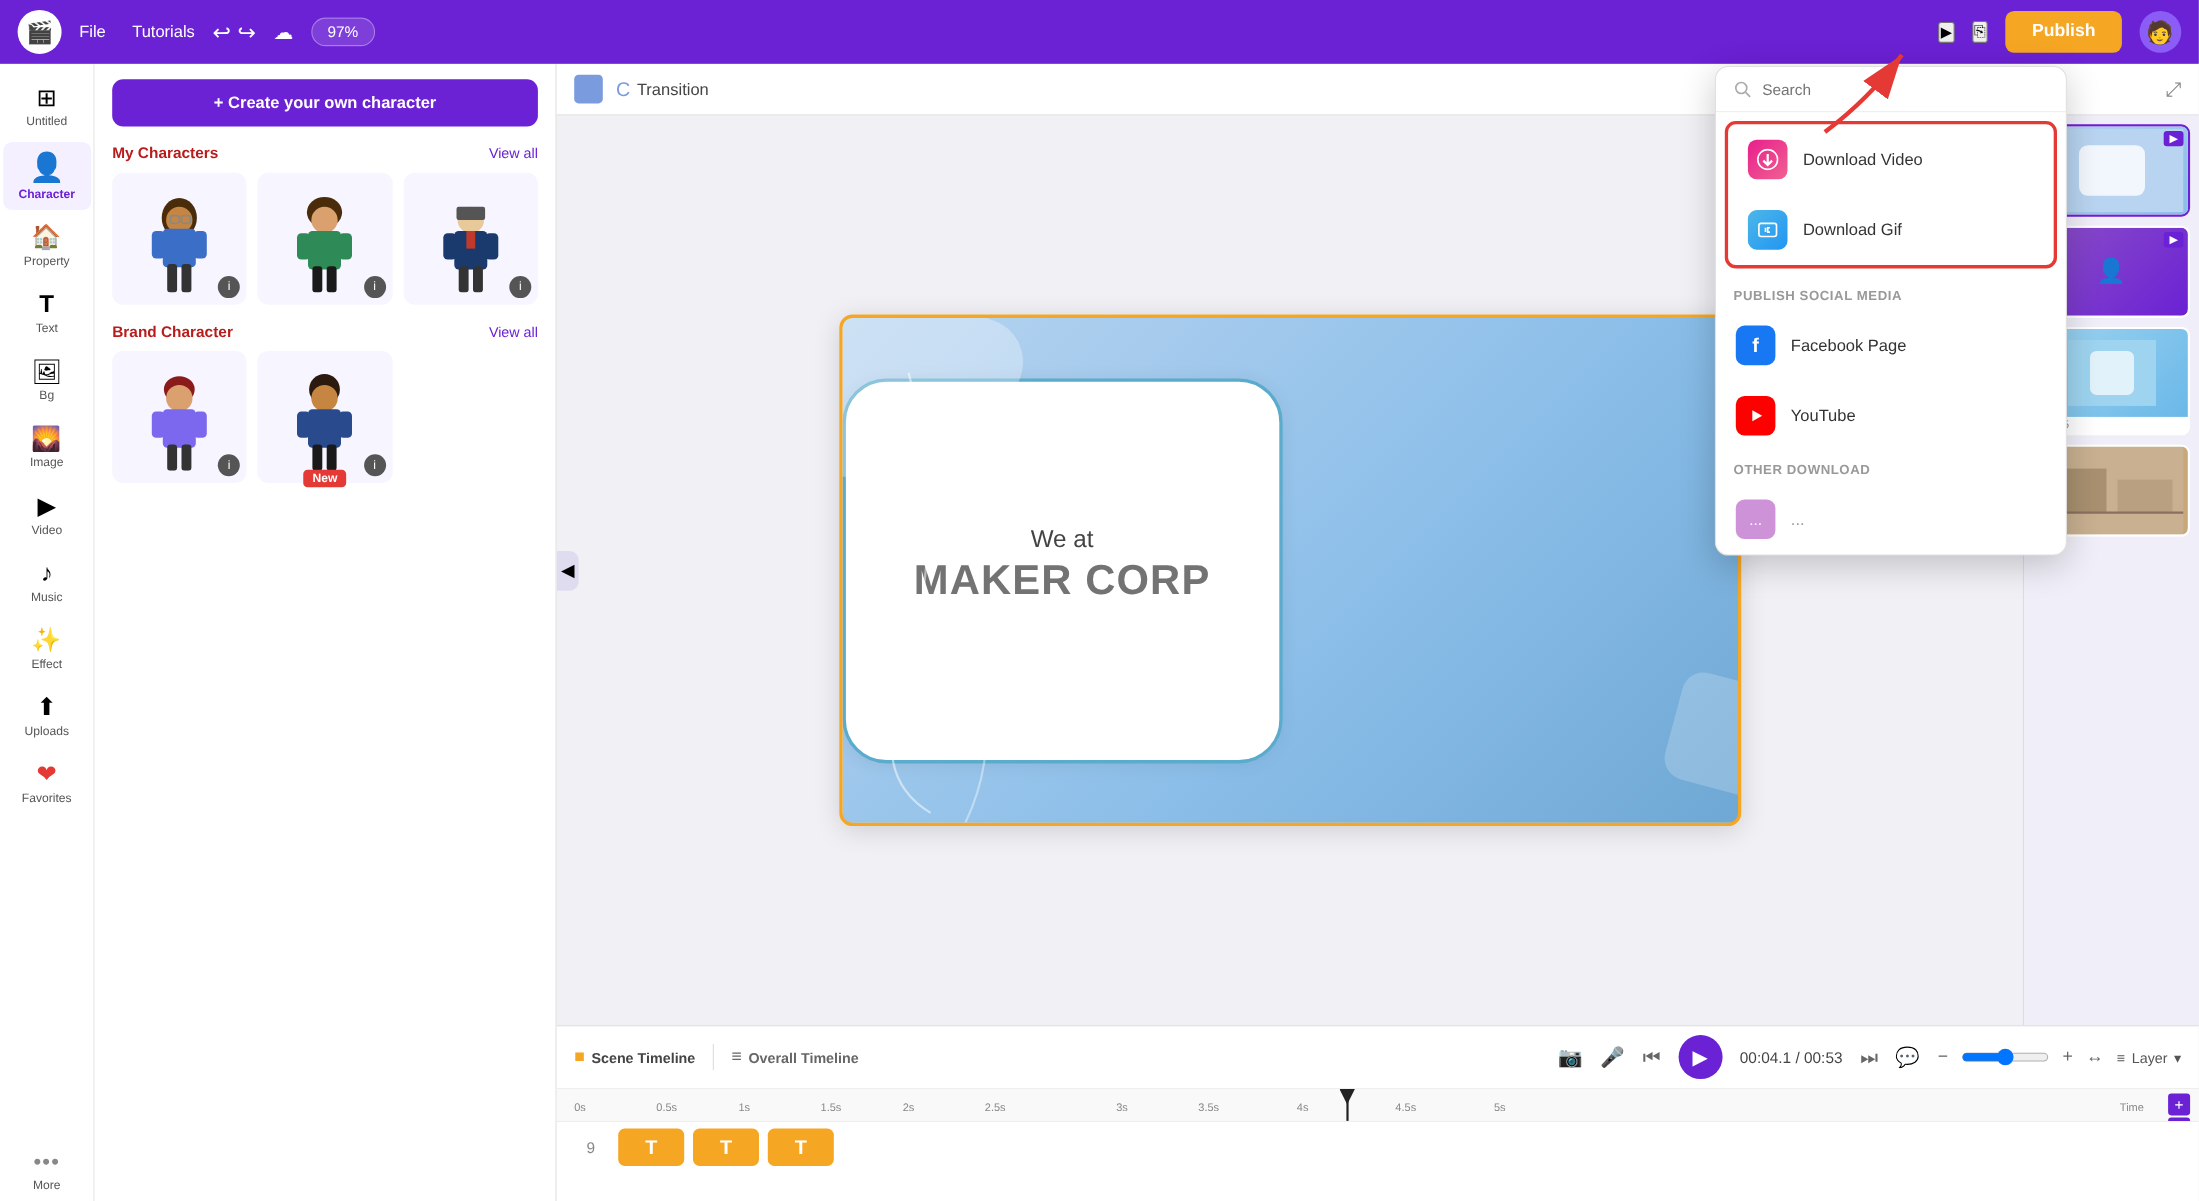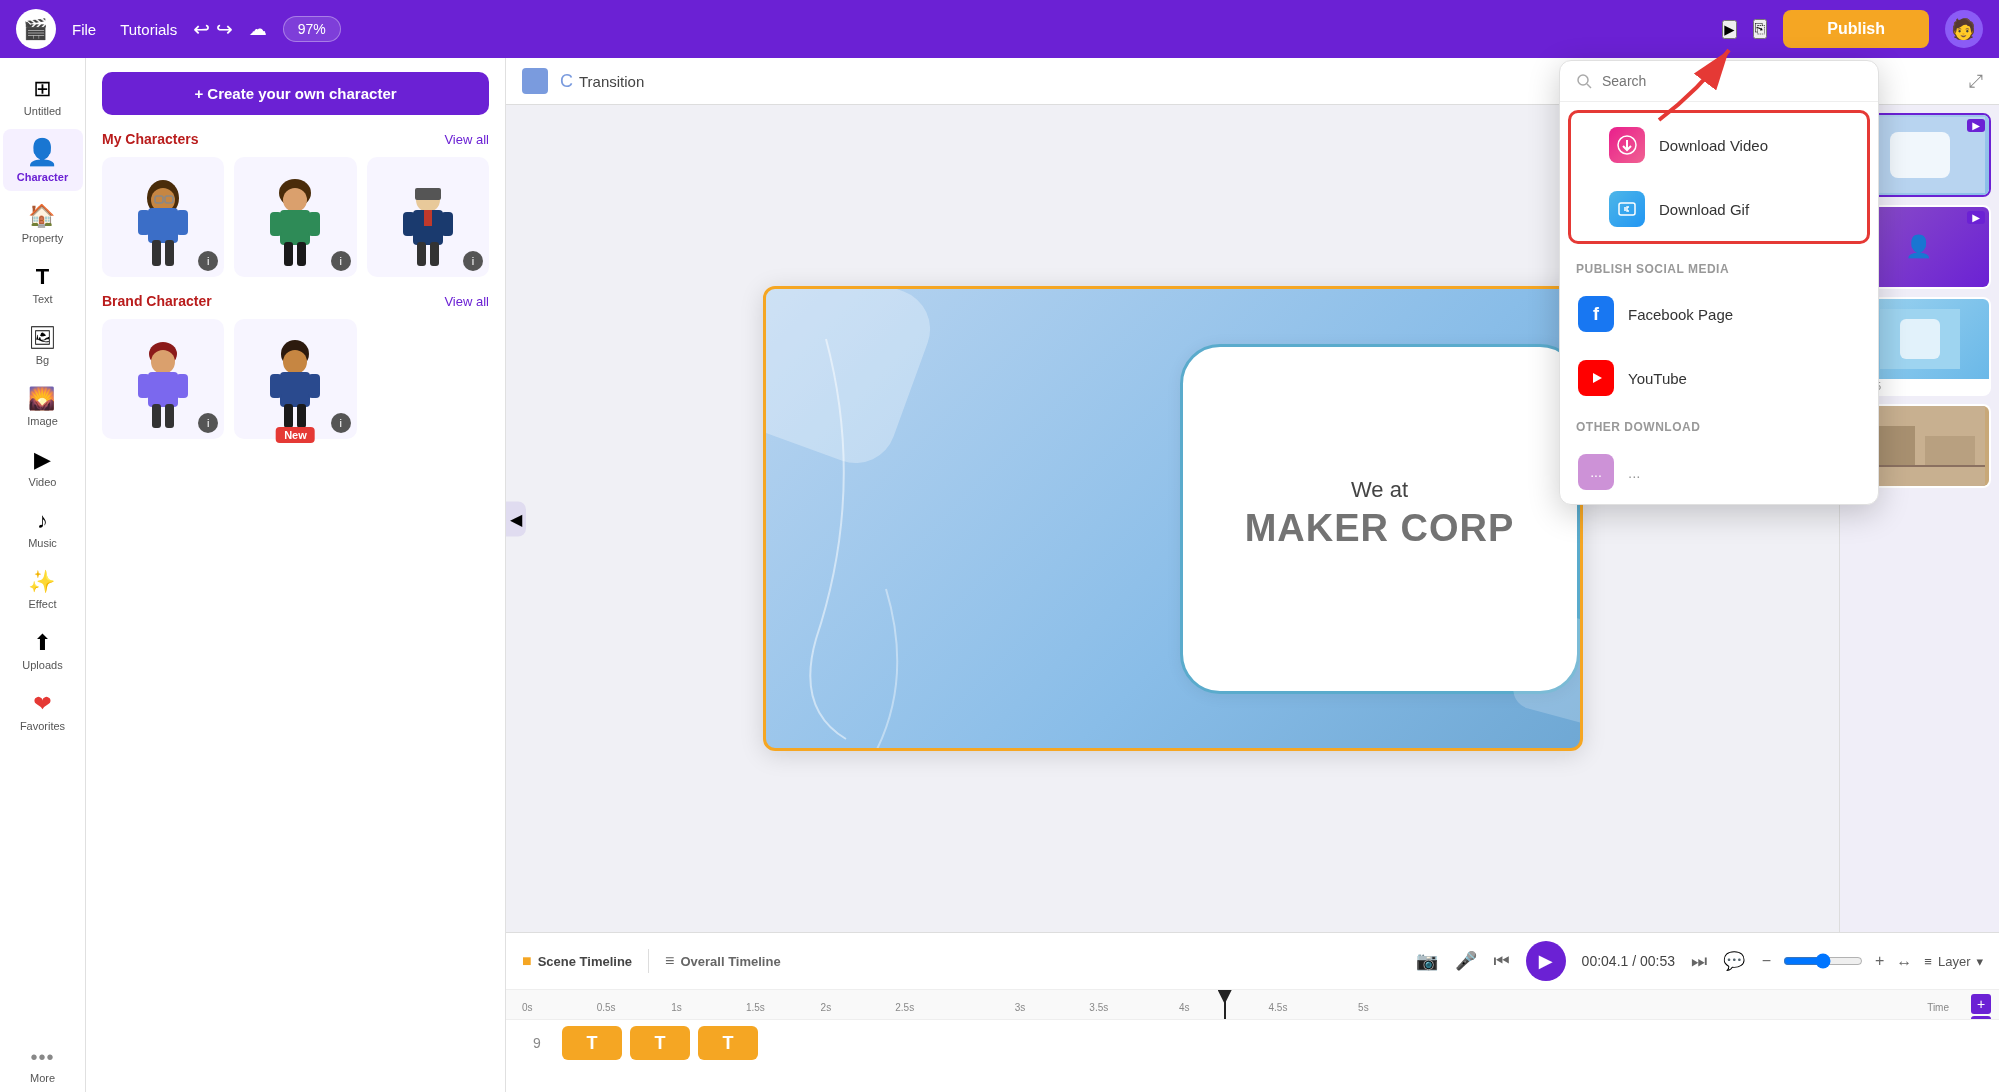--- a/index.html
+++ b/index.html
@@ -10,21 +10,21 @@
       display: flex; align-items: center;
       background: #6b21d4; height: 58px;
       padding: 0 16px; gap: 16px; position: relative; z-index: 100;
     }
     .topbar-logo { width: 40px; height: 40px; background: #fff; border-radius: 50%; display: flex; align-items: center; justify-content: center; font-size: 20px; flex-shrink: 0; }
     .topbar-menu { display: flex; gap: 24px; align-items: center; }
     .topbar-menu span { color: #fff; font-size: 15px; cursor: pointer; }
     .topbar-title { flex: 1; text-align: center; color: #fff; font-size: 18px; font-weight: 600; }
     .topbar-icons { display: flex; align-items: center; gap: 12px; }
     .zoom-badge { background: #fff2; border: 1px solid #fff5; border-radius: 20px; color: #fff; padding: 4px 14px; font-size: 14px; cursor: pointer; }
-    .publish-btn { background: #f5a623; color: #fff; border: none; border-radius: 8px; padding: 10px 44px; font-size: 16px; font-weight: 700; cursor: pointer; }
+    .publish-btn { background: #f5a623; color: #fff; border: none; border-radius: 8px; padding: 10px 24px; font-size: 16px; font-weight: 700; cursor: pointer; }
     .undo-redo { display: flex; gap: 6px; }
     .undo-redo button { background: none; border: none; color: #fff; font-size: 20px; cursor: pointer; }
 
     
     .main-layout { display: flex; height: calc(1092px - 58px); }
 
     
     .sidebar-left {
       width: 86px; background: #fff; display: flex; flex-direction: column; align-items: center;
       padding-top: 10px; gap: 4px; border-right: 1px solid #e0e0e0; flex-shrink: 0;
@@ -67,21 +67,21 @@
     .scene-color-box { width: 26px; height: 26px; background: #7a9bde; border-radius: 4px; }
     .scene-label { font-size: 15px; font-weight: 500; color: #444; display: flex; align-items: center; gap: 6px; }
     .canvas-expand { margin-left: auto; font-size: 18px; cursor: pointer; color: #888; }
 
     .canvas-wrapper { flex: 1; display: flex; align-items: center; justify-content: center; padding: 20px; position: relative; }
     .canvas-slide {
       width: 820px; height: 465px; background: linear-gradient(135deg, #b8d4f0 0%, #89bde8 60%, #6fa8d4 100%);
       border-radius: 12px; overflow: hidden; position: relative; box-shadow: 0 4px 24px #0002;
       border: 3px solid #f5a623;
     }
-    .canvas-slide-inner { width: 100%; height: 100%; position: relative; display: flex; align-items: center; justify-content: flex-end; }
+    .canvas-slide-inner { width: 100%; height: 100%; position: relative; display: flex; align-items: center; justify-content: flex-start; }
     .slide-bubble {
       width: 400px; height: 350px; background: #fff; border-radius: 40px; display: flex; flex-direction: column;
       align-items: center; justify-content: center; padding: 30px; border: 3px solid #5aabcc; text-align: center;
       box-shadow: 0 2px 16px #0001;
     }
     .slide-we-at { font-size: 22px; color: #444; margin-bottom: 4px; }
     .slide-maker-corp { font-size: 38px; font-weight: 900; color: #737373; margin-bottom: 10px; letter-spacing: 1px; }
     .slide-desc { font-size: 18px; color: #444; line-height: 1.5; }
     .slide-deco-top { position: absolute; top: -20px; left: -30px; width: 180px; height: 180px; background: rgba(255,255,255,0.3); border-radius: 40px; transform: rotate(20deg); }
     .slide-deco-bottom { position: absolute; bottom: 30px; right: -40px; width: 100px; height: 100px; background: rgba(255,255,255,0.2); border-radius: 20px; transform: rotate(15deg); }
@@ -124,21 +124,21 @@
     .dropdown-section-label { padding: 10px 16px 6px; font-size: 12px; color: #999; font-weight: 600; text-transform: uppercase; letter-spacing: 0.5px; }
     .dropdown-item { display: flex; align-items: center; gap: 14px; padding: 14px 18px; cursor: pointer; transition: background 0.15s; }
     .dropdown-item-icon { width: 36px; height: 36px; border-radius: 8px; display: flex; align-items: center; justify-content: center; font-size: 18px; flex-shrink: 0; }
     .download-video-icon { background: linear-gradient(135deg, #e91e8c, #f06292); }
     .download-gif-icon { background: linear-gradient(135deg, #4db6e8, #2196f3); }
     .facebook-icon { background: #1877f2; }
     .youtube-icon { background: #ff0000; }
     .show-icon { background: linear-gradient(135deg, #ff9800, #f5a623); }
     .partial-icon { background: #9c27b0; }
     .dropdown-item-label { font-size: 15px; color: #333; font-weight: 500; }
-    .dropdown-highlighted { border: 3px solid #e53935; border-radius: 10px; margin: 8px; overflow: hidden; padding-left: 20px; }
+    .dropdown-highlighted { border: 3px solid #e53935; border-radius: 10px; margin: 8px; overflow: hidden; }
     .dropdown-highlighted .dropdown-item { margin: 0; }
 
     
     .red-arrow-svg { position: fixed; top: 30px; right: 260px; z-index: 2000; pointer-events: none; }
     .more-dots { font-size: 20px; color: #888; cursor: pointer; letter-spacing: 1px; }
   </style>
 </head>
 <body>
 
 <div class="topbar">

